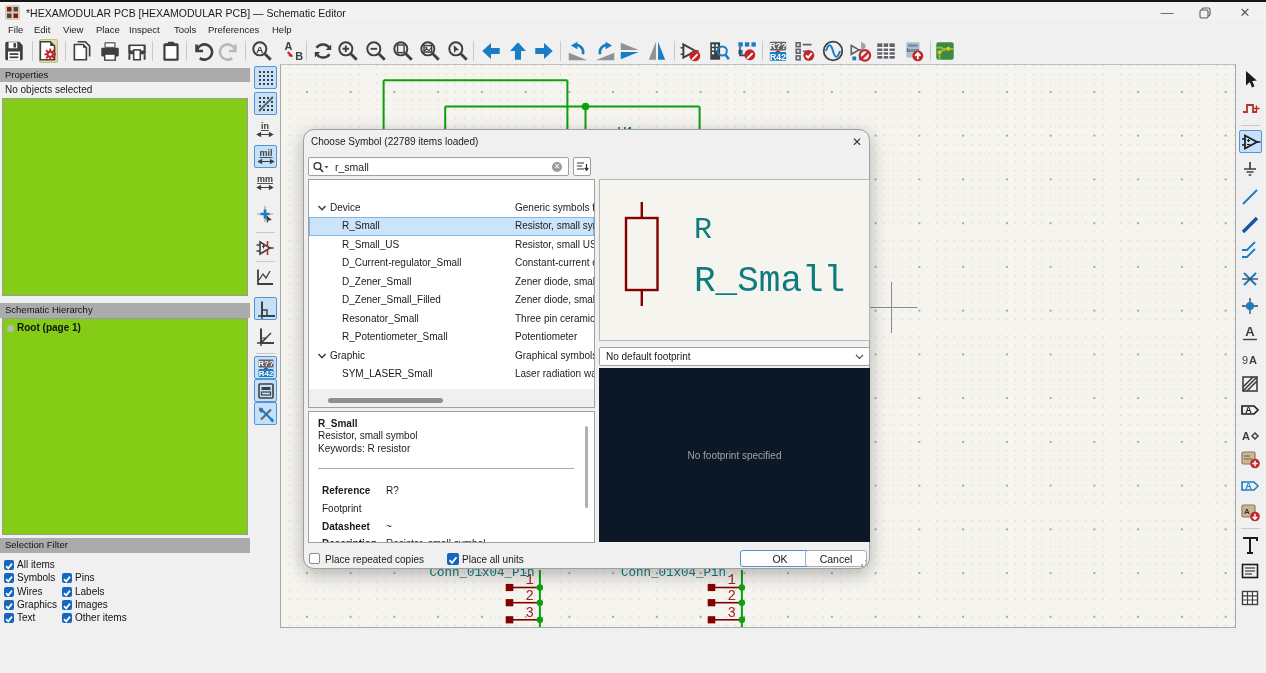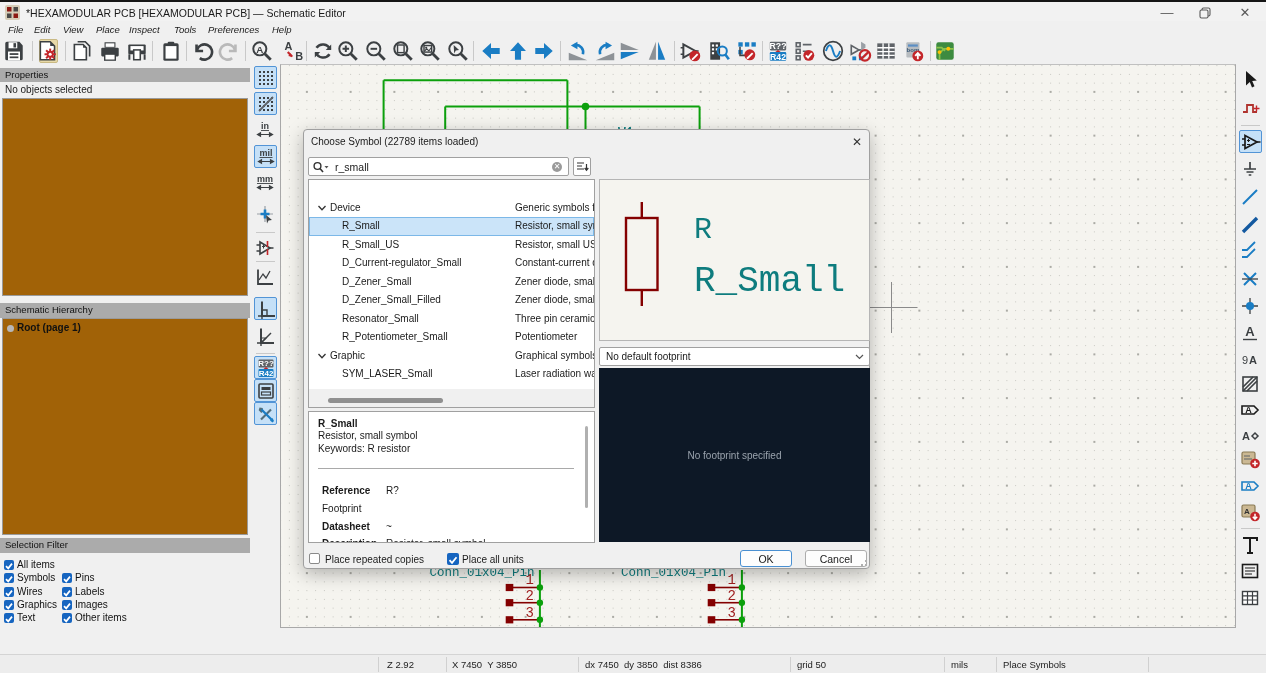--- a/index.html
+++ b/index.html
@@ -3,32 +3,32 @@
 <meta charset="utf-8">
 <style>
 * { margin:0; padding:0; box-sizing:border-box; }
 html,body { width:1266px; height:673px; overflow:hidden; font-family:"Liberation Sans",sans-serif; background:#f0f0f0; }
 #app { position:relative; width:1266px; height:673px; }
 
 #titlebar { position:absolute; left:0; top:0; width:1266px; height:21px; background:#f2f2f2; border-top:2px solid #161616; }
 #titlebar .ttext { position:absolute; left:26px; top:4.5px; font-size:10.5px; color:#1a1a1a; }
 #titlebar .wbtn { position:absolute; top:3px; width:16px; height:16px; color:#5a5a5a; font-size:13px; text-align:center; line-height:15px; }
 
-#menubar { position:absolute; left:0; top:23px; width:1266px; height:15px; font-size:9.5px; color:#1a1a1a;font-style:italic; }
+#menubar { position:absolute; left:0; top:23px; width:1266px; height:15px; font-size:9.5px; color:#1a1a1a; }
 #menubar span { position:absolute; top:1px; }
 
 #toolbar { position:absolute; left:0; top:38px; width:1266px; height:26px; }
 .ticon { position:absolute; top:1px; width:24px; height:24px; }
 .tsep { position:absolute; top:3px; width:1px; height:20px; background:#c9c9c9; }
 
 #leftcol { position:absolute; left:0; top:64px; width:250px; height:566px; background:#f0f0f0; }
 .phdr { position:absolute; left:0; width:296px; height:14px; background:#ababab; color:#111; font-size:9.5px; }
 .phdr .pt { position:absolute; left:5px; top:1px; }
 .phdr .px { position:absolute; right:8px; top:1px; color:#222; font-size:9px; }
-.pwhite { position:absolute; background:#a16207; border:1px solid #9a9a9a; }
+.pwhite { position:absolute; background:#84cc16; border:1px solid #9a9a9a; }
 
 #lefttb { position:absolute; left:250px; top:64px; width:31px; height:566px; background:#f0f0f0; }
 .ltb { position:absolute; left:4px; width:23px; height:23px; }
 .ltb.sel { background:#c5e0f7; border:1px solid #5294d6; border-radius:2px; }
 .ltbsep { position:absolute; left:6px; width:19px; height:1px; background:#c9c9c9; }
 
 #righttb { position:absolute; left:1236px; top:64px; width:30px; height:566px; background:#f0f0f0; }
 .rtb { position:absolute; left:3px; width:23px; height:23px; }
 .rtb.sel { background:#c5e0f7; border:1px solid #5294d6; border-radius:2px; }
 .rtbsep { position:absolute; left:5px; width:19px; height:1px; background:#c9c9c9; }
@@ -39,21 +39,21 @@
     radial-gradient(circle, #c6c6c0 0.6px, rgba(0,0,0,0) 0.75px);
   background-size:43.75px 43.75px, 8.75px 8.75px;
   background-position:4px 5px, 4px 5px; }
 #cansvg { position:absolute; left:0; top:0; }
 
 #botstrip { position:absolute; left:0; top:628px; width:1266px; height:26px; background:#f0f0f0; }
 #statusbar { position:absolute; left:0; top:654px; width:1266px; height:19px; background:#ededed; border-top:1px solid #d4d4d4; font-size:9.5px; color:#222; }
 #statusbar span { position:absolute; top:4px; }
 #statusbar i { position:absolute; top:2px; width:1px; height:15px; background:#d0d0d0; }
 
-#dlg { position:absolute; left:303px; top:129px; width:567px; height:440px; background:#f0f0f0; border:1px solid #9f9f9f; border-radius:4px; box-shadow:0 5px 18px rgba(0,0,0,0.28); font-size:10px; color:#1a1a1a; }
+#dlg { position:absolute; left:303px; top:129px; width:567px; height:440px; background:#f0f0f0; border:1px solid #9f9f9f; border-radius:11px; box-shadow:0 5px 18px rgba(0,0,0,0.28); font-size:10px; color:#1a1a1a; }
 #dlg .dtitle { position:absolute; left:7px; top:6px; font-size:10px; }
 #dlg .dclose { position:absolute; right:7px; top:5px; font-size:12px; color:#333; }
 #srchbox { position:absolute; left:4px; top:27px; width:261px; height:19px; background:#fff; border:1px solid #a0a0a0; border-radius:2px; }
 #sortbtn { position:absolute; left:269px; top:27px; width:18px; height:19px; background:#fff; border:1px solid #a0a0a0; border-radius:2px; }
 #list { position:absolute; left:4px; top:49px; width:287px; height:229px; background:#fff; border:1px solid #a0a0a0; overflow:hidden; }
 #details { position:absolute; left:4px; top:281px; width:287px; height:132px; background:#fff; border:1px solid #a0a0a0; overflow:hidden; }
 #preview { position:absolute; left:295px; top:49px; width:271px; height:162px; background:#f5f4ef; border:1px solid #b5b5b5; overflow:hidden; }
 #combo { position:absolute; left:295px; top:217px; width:271px; height:19px; background:#fff; border:1px solid #a0a0a0; border-radius:2px; }
 #fpprev { position:absolute; left:295px; top:238px; width:271px; height:174px; background:#0d1826; }
 .cb { position:absolute; width:11px; height:11px; border:1px solid #8a8a8a; border-radius:2px; background:#fff; }
@@ -696,35 +696,20 @@
         <svg width="22" height="22" viewBox="0 0 22 22" style="display:block">
           <rect x="3.5" y="4.5" width="15" height="13" fill="#fff" stroke="#3c4043" stroke-width="1.4"></rect>
           <path d="M3.5 8.8 h15 M3.5 13 h15 M8.5 4.5 v13 M13.5 4.5 v13" stroke="#3c4043" stroke-width="1.2"></path>
         </svg>
       </div>
       <div class="rtbsep" style="top:61px"></div>
       <div class="rtbsep" style="top:464px"></div>
     </div>
 
   <div id="botstrip"></div>
-  <div id="statusbar">
-    <i style="left:378px"></i>
-      <i style="left:446px"></i>
-      <i style="left:578px"></i>
-      <i style="left:790px"></i>
-      <i style="left:944px"></i>
-      <i style="left:996px"></i>
-      <i style="left:1148px"></i>
-    <span style="left:387px">Z 2.92</span>
-    <span style="left:452px">X 7450&nbsp; Y 3850</span>
-    <span style="left:585px">dx 7450&nbsp; dy 3850&nbsp; dist 8386</span>
-    <span style="left:797px">grid 50</span>
-    <span style="left:951px">mils</span>
-    <span style="left:1003px">Place Symbols</span>
-  </div>
 
   <div id="dlg">
     <div class="dtitle">Choose Symbol (22789 items loaded)</div>
     <div class="dclose">✕</div>
     <div id="srchbox">
       <svg style="position:absolute;left:3px;top:3px" width="18" height="13" viewBox="0 0 18 13">
           <circle cx="5.5" cy="5" r="3.4" fill="none" stroke="#333" stroke-width="1.4"></circle>
           <path d="M8 7.5 L11 11" stroke="#333" stroke-width="1.6"></path>
           <path d="M12.5 5 l4 0 l-2 2.6 z" fill="#555"></path>
         </svg>
@@ -823,21 +808,21 @@
       <div style="position:absolute;left:0;top:82px;width:271px;text-align:center;color:#9aa3ad">No footprint specified</div>
     </div>
     <span class="cb" style="left:5px;top:423px"></span>
     <span style="position:absolute;left:21px;top:424px">Place repeated copies</span>
     <span class="cbc" style="left:143px;top:423px">
         <svg width="12" height="12" viewBox="0 0 12 12">
           <path d="M2.5 6.2 L5 8.8 L9.5 3.2" stroke="#fff" stroke-width="1.8" fill="none"></path>
         </svg>
       </span>
     <span style="position:absolute;left:158px;top:424px">Place all units</span>
-    <div class="btn" style="left:436px;top:420px;width:52px;border-color:#4a90d2;line-height:16px">OK</div>
+    <div class="btn" style="left:436px;top:420px;width:80px;border-color:#4a90d2;line-height:16px">OK</div>
     <div class="btn" style="left:501px;top:420px;width:62px;line-height:16px">Cancel</div>
     <svg style="position:absolute;right:1px;bottom:1px" width="10" height="10">
         <g fill="#b0b0b0">
           <rect x="7" y="7" width="2" height="2"></rect>
           <rect x="7" y="3" width="2" height="2"></rect>
           <rect x="3" y="7" width="2" height="2"></rect>
         </g>
       </svg>
   </div>
 </div>

